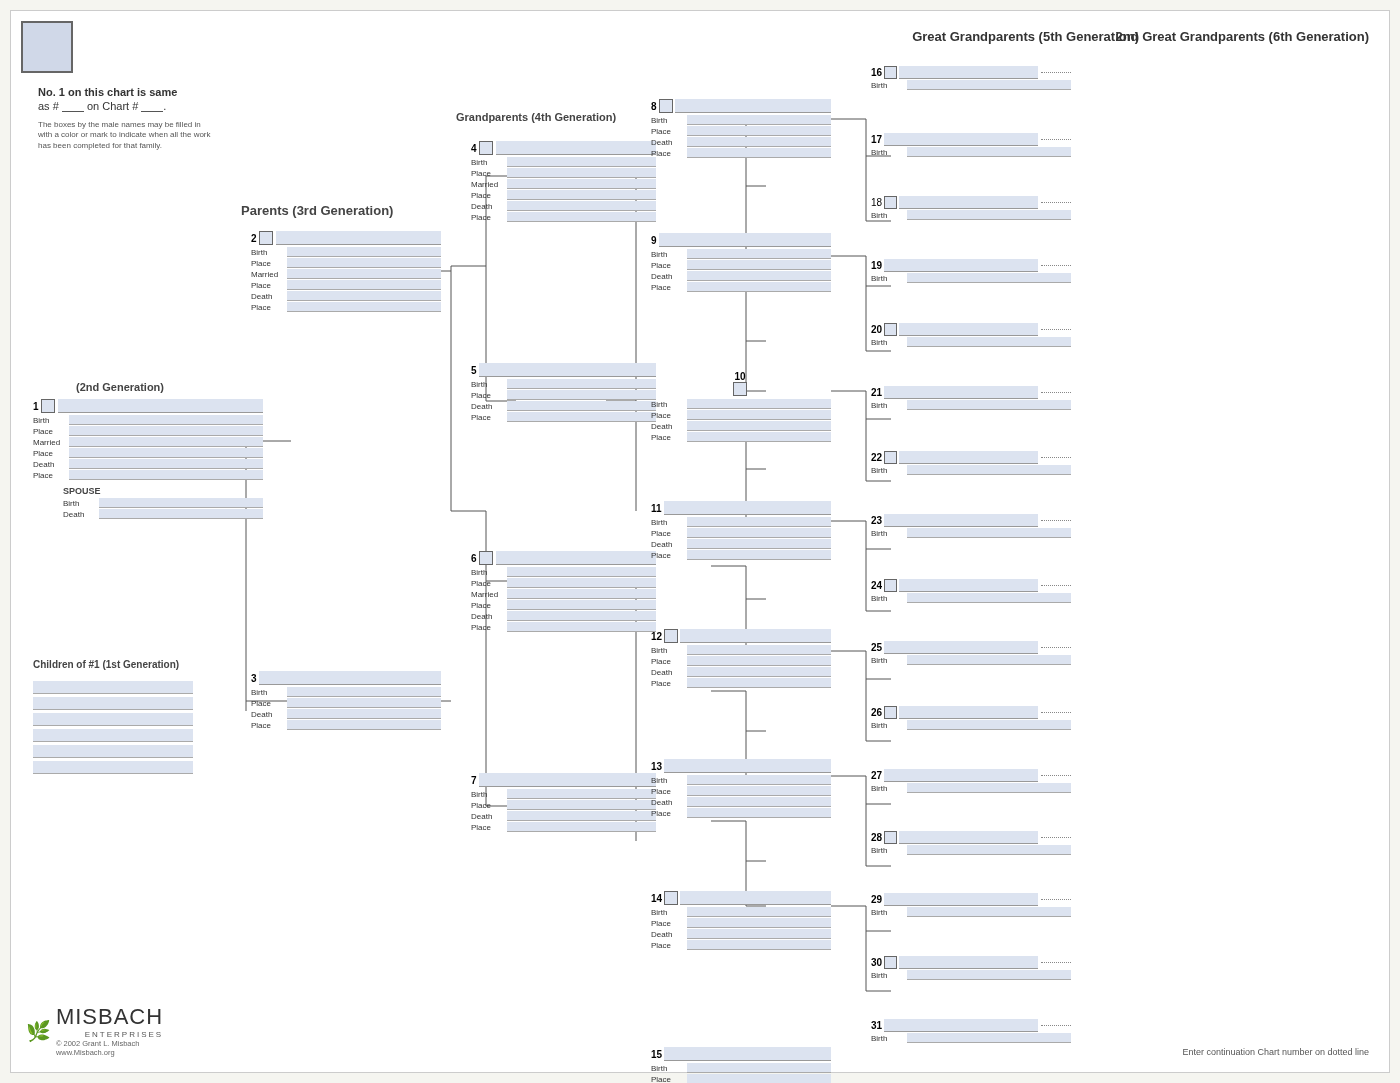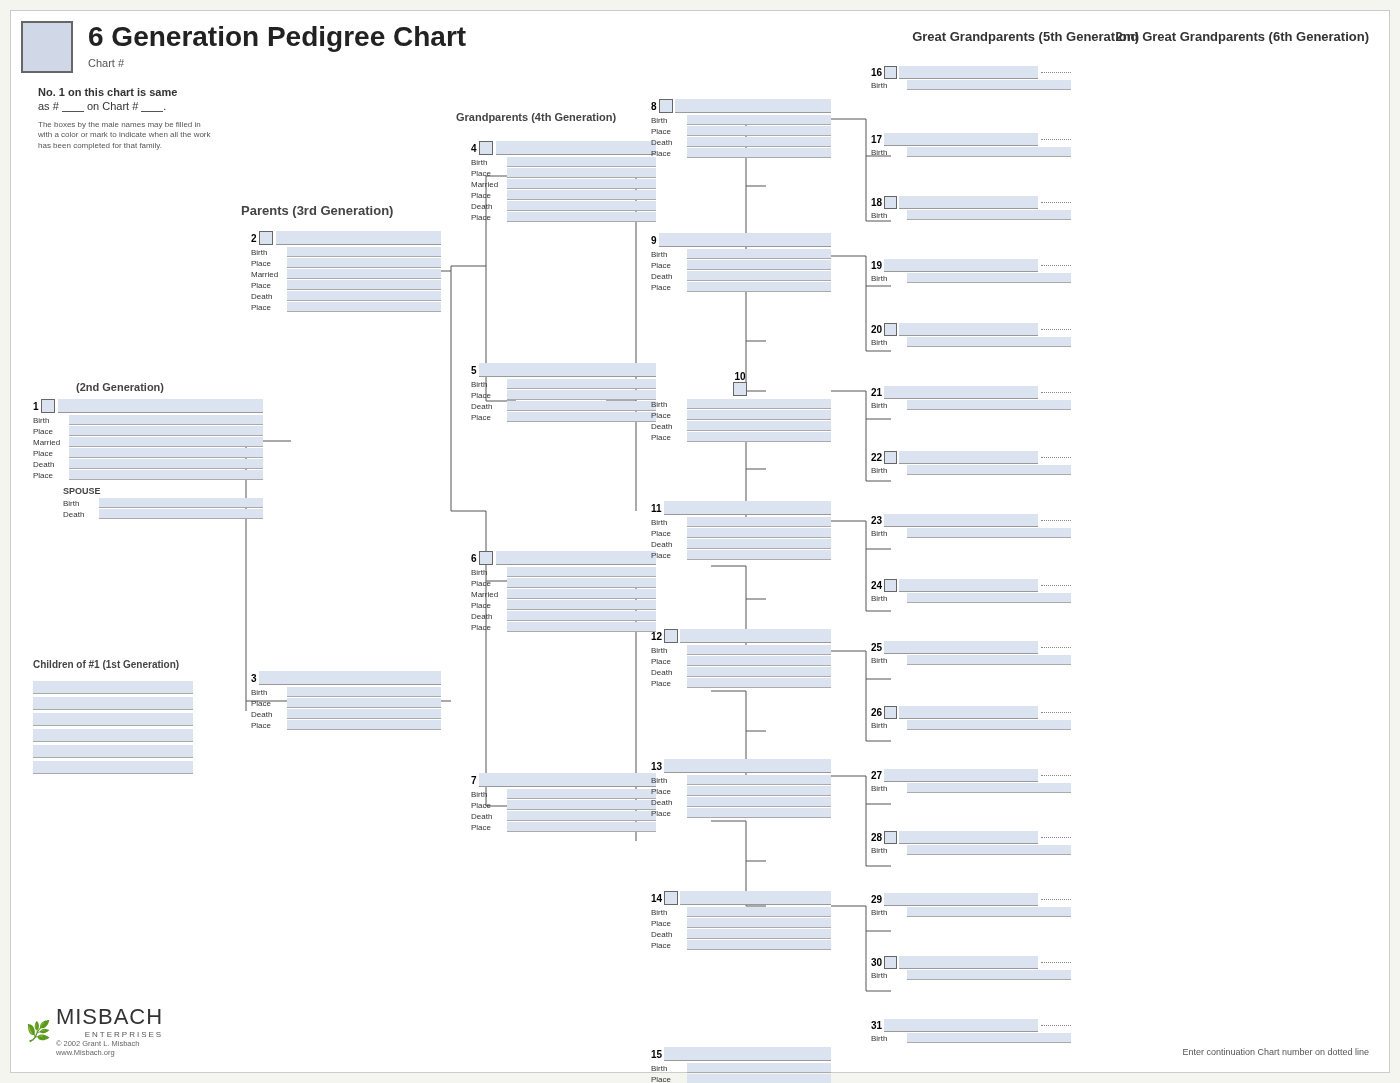--- a/index.html
+++ b/index.html
@@ -231,24 +231,20 @@
     <line x1="735" y1="765" x2="755" y2="765" stroke="#555" stroke-width="1"></line>
 
     <line x1="700" y1="810" x2="735" y2="810" stroke="#555" stroke-width="1"></line>
     <line x1="735" y1="810" x2="735" y2="895" stroke="#555" stroke-width="1"></line>
     <line x1="735" y1="850" x2="755" y2="850" stroke="#555" stroke-width="1"></line>
     <line x1="735" y1="895" x2="755" y2="895" stroke="#555" stroke-width="1"></line>
   </svg>
 
   <div class="header">
     <div class="header-box"></div>
-    <div>
-      <div class="header-title">6 Generation Pedigree Chart</div>
-      <div class="chart-num">Chart #</div>
-    </div>
   </div>
 
   <div style="position:absolute;top:18px;right:20px;">
     <span style="font-size:13px;font-weight:bold;color:#333;">2nd Great Grandparents (6th Generation)</span>
   </div>
   <div style="position:absolute;top:18px;right:250px;">
     <span style="font-size:13px;font-weight:bold;color:#333;">Great Grandparents (5th Generation)</span>
   </div>
 
   <div class="info-block">
@@ -696,21 +692,21 @@
       <div style="width:30px;border-bottom:1px dotted #888;margin-left:3px;"></div>
     </div>
     <div class="field-row">
         <span class="field-label">Birth</span>
         <div class="field-line"></div>
       </div>
   </div>
 
   <div style="position:absolute;left:860px;top:185px;width:200px;">
     <div style="display:flex;align-items:center;margin-bottom:1px;">
-      <span style="font-size:10px;font-weight:bold;margin-right:2px;">18</span>
+      <span style="font-size:10px;font-weight:normal;margin-right:2px;">18</span>
       <div style="width:13px;height:13px;border:1.5px solid #666;background:#dce3f0;margin-right:2px;"></div>
       <div style="flex:1;height:13px;background:#dce3f0;border-bottom:1px solid #999;"></div>
       <div style="width:30px;border-bottom:1px dotted #888;margin-left:3px;"></div>
     </div>
     <div class="field-row">
         <span class="field-label">Birth</span>
         <div class="field-line"></div>
       </div>
   </div>
 

